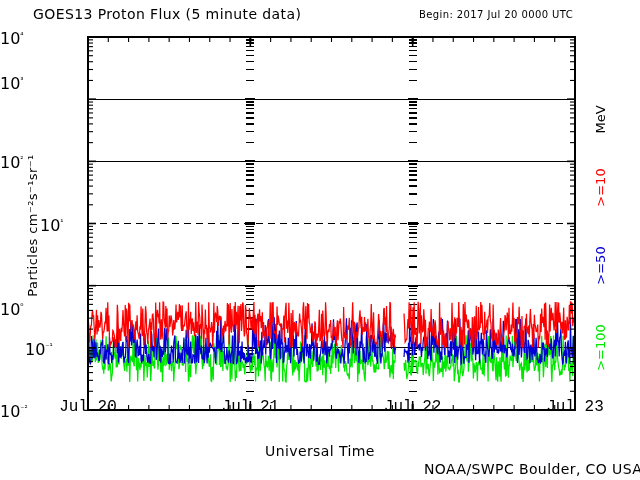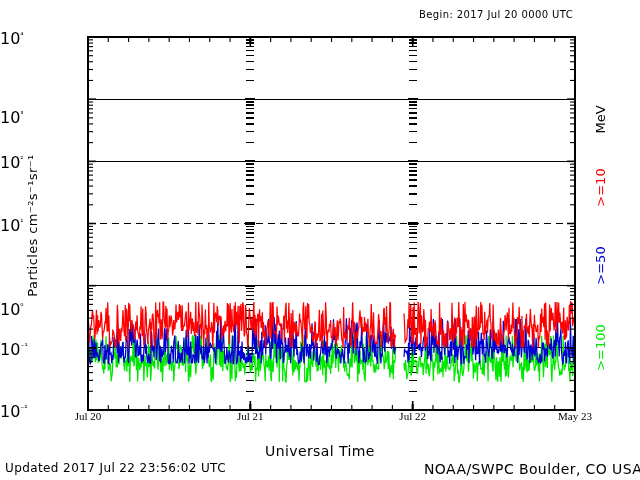--- a/index.html
+++ b/index.html
@@ -66,68 +66,68 @@
   .ytick-wrap {
     position: absolute;
     left: 0;
     width: 84px;
     height: 16px;
     text-align: left;
   }
   .ytick-wrap span { padding-right: 3px; }
   .xtick-label {
     position: absolute;
-    top: 410px;
-    font-size: 11px;
+    top: 398px;
+    font-size: 16px;
     transform: translateX(-50%);
     white-space: nowrap;
-    font-family: Liberation Serif, serif;
+    font-family: Liberation Mono, monospace;
   }
   .legend-v {
     position: absolute;
     white-space: nowrap;
     font-size: 13px;
     font-family: "DejaVu Sans", sans-serif;
     transform-origin: 50% 50%;
     transform: rotate(-90deg);
     text-align: center;
   }
   sup { font-size: 8px; vertical-align: super; line-height: 0; }
   #plotsvg { position: absolute; left: 0; top: 0; }
 </style>
 </head>
 <body>
 
 <div id="root">
 
+  <div class="txt" id="title">GOES13 Proton Flux (5 minute data)</div>
 
   <div class="txt" id="begin-label">Begin: 2017 Jul 20 0000 UTC</div>
 
   <div class="txt" id="ylabel">Particles cm⁻²s⁻¹sr⁻¹</div>
 
   <div class="txt" id="xlabel">Universal Time</div>
 
-  <div class="txt" id="updated">Updated 2017 Jul 22 23:56:02 UTC</div>
 
   <div class="txt" id="credit">NOAA/SWPC Boulder, CO USA</div>
 
   <div id="ytick-host">
       <div class="ytick-wrap" style="top: 29px;"><span>10<sup>⁴</sup></span></div>
-      <div class="ytick-wrap" style="top: 108px;"><span>10<sup>³</sup></span></div>
+      <div class="ytick-wrap" style="top: 74px;"><span>10<sup>³</sup></span></div>
       <div class="ytick-wrap" style="top: 153.333px;"><span>10<sup>²</sup></span></div>
-      <div class="ytick-wrap" style="top: 215.5px;"><span>10<sup>¹</sup></span></div>
+      <div class="ytick-wrap" style="top: 215.5px; margin-left: 40px;"><span>10<sup>¹</sup></span></div>
       <div class="ytick-wrap" style="top: 277.667px; margin-top: 22px;"><span>10<sup>⁰</sup></span></div>
-      <div class="ytick-wrap" style="top: 339.833px;"><span>10<sup>⁻¹</sup></span></div>
+      <div class="ytick-wrap" style="top: 339.833px; margin-left: 25px;"><span>10<sup>⁻¹</sup></span></div>
       <div class="ytick-wrap" style="top: 402px;"><span>10<sup>⁻²</sup></span></div>
     </div>
   <div id="xtick-host">
       <div class="xtick-label" style="left: 88px;">Jul 20</div>
       <div class="xtick-label" style="left: 250.333px;">Jul 21</div>
       <div class="xtick-label" style="left: 412.667px;">Jul 22</div>
-      <div class="xtick-label" style="left: 575px;">May 23</div>
+      <div class="xtick-label" style="left: 575px;">Jul 23</div>
     </div>
   <div id="legend-host">
       <div class="legend-v" style="color: rgb(0, 0, 0); width: 70px; left: 565px; top: 112px;">MeV</div>
       <div class="legend-v" style="color: rgb(254, 0, 0); width: 70px; left: 565px; top: 180px;">&gt;=10</div>
       <div class="legend-v" style="color: rgb(0, 0, 213); width: 70px; left: 565px; top: 258px;">&gt;=50</div>
       <div class="legend-v" style="color: rgb(0, 232, 0); width: 70px; left: 565px; top: 340px;">&gt;=100</div>
     </div>
 
   <svg id="plotsvg" width="640" height="480">
       <defs>

